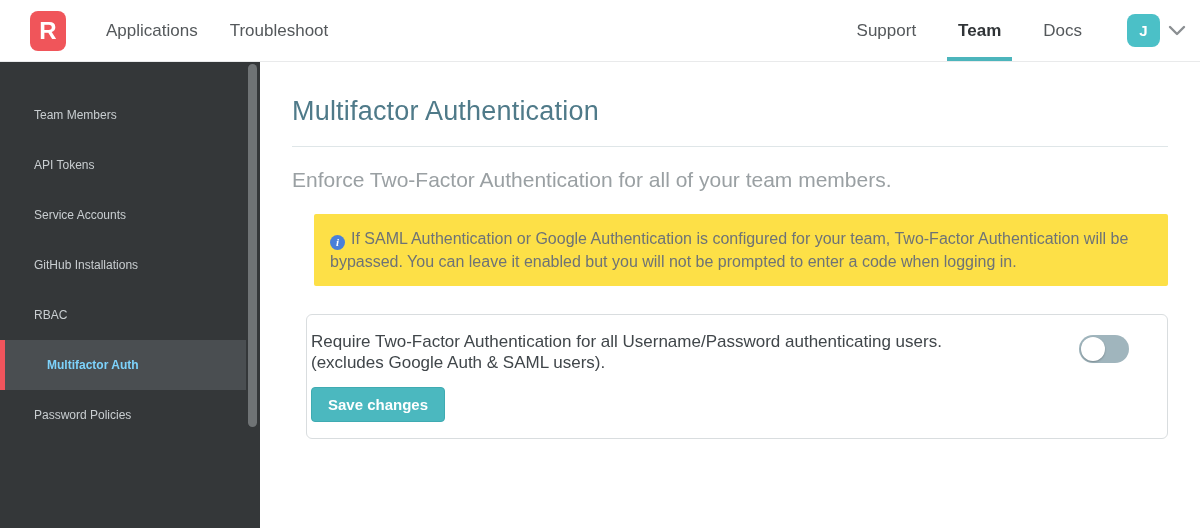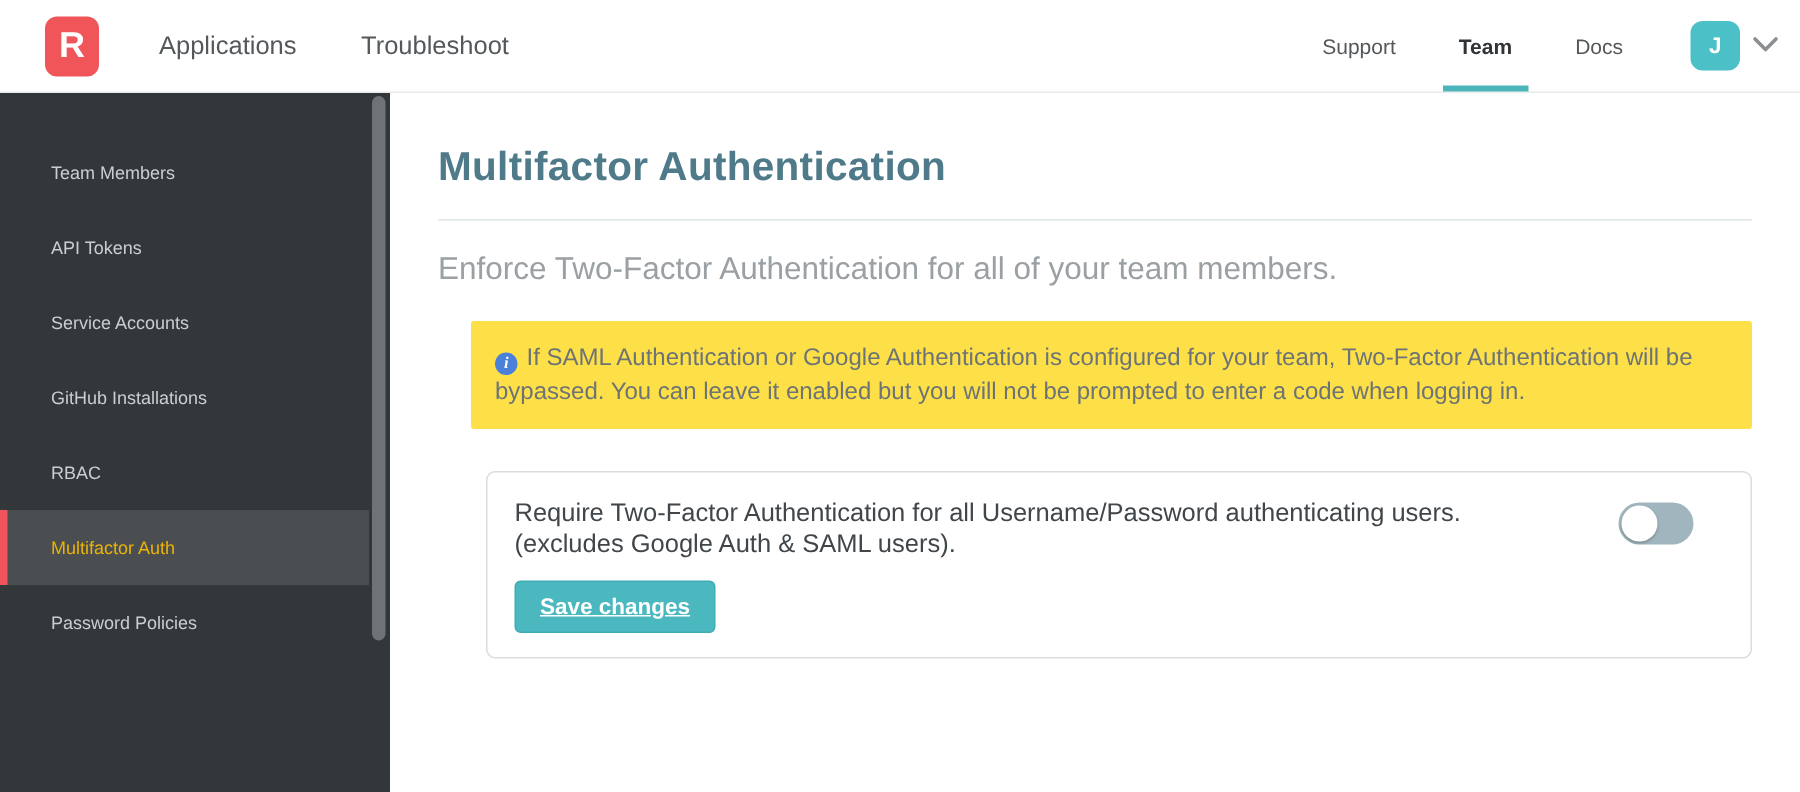--- a/index.html
+++ b/index.html
@@ -5,68 +5,68 @@
   * { margin:0; padding:0; box-sizing:border-box; }
   html,body { width:1200px; height:528px; overflow:hidden; background:#fff;
     font-family:"Liberation Sans", sans-serif; }
 
   
   .topbar { position:relative; height:62px; background:#fff; border-bottom:1px solid #e9eaeb;
     display:flex; align-items:center; padding:0 14px 0 30px; }
   .logo { width:36px; height:40px; background:#f0555a; border-radius:8px; color:#fff;
     font-weight:bold; font-size:24px; display:flex; align-items:center; justify-content:center;
     flex:0 0 auto; }
-  .nav-left { display:flex; align-items:flex-start; margin-left:40px; gap:43px; }
+  .nav-left { display:flex; align-items:flex-start; margin-left:40px; gap:32px; }
   .nav-item { font-size:17px; color:#54585b; cursor:pointer; white-space:nowrap; }
   .nav-right { margin-left:auto; display:flex; align-items:center; gap:20px; height:100%; }
   .tab { position:relative; height:100%; display:flex; align-items:center; padding:4px 11px;
-    font-size:14px; color:#54585b; cursor:pointer; }
+    font-size:17px; color:#54585b; cursor:pointer; }
   .tab.active { font-weight:bold; color:#303437; }
   .tab.active::after { content:""; position:absolute; left:0; right:0; bottom:0; height:4px;
     background:#4cb5bc; }
   .user { display:flex; align-items:center; gap:8px; margin-left:14px; cursor:pointer; }
   .avatar { width:33px; height:33px; border-radius:8px; background:#4bc0c7; color:#fff;
     font-size:15px; font-weight:bold; display:flex; align-items:center; justify-content:center; }
 
   
   .sidebar { position:absolute; top:62px; left:0; bottom:0; width:260px; background:#343739;
     padding-top:28px; }
   .side-item { height:50px; display:flex; align-items:center; padding-left:34px;
     font-size:12px; color:#c9ced1; cursor:pointer; }
   .side-item.active { background:#4a4e51; width:246px; border-left:5px solid #f0545c;
-    padding-left:29px; color:#eab308; font-weight:normal; }
+    padding-left:42px; color:#7dd3fc; font-weight:bold; }
   .side-scroll-thumb { position:absolute; top:2px; left:248px; width:9px; height:363px;
     border-radius:5px; background:#6f7375; }
 
   
   .main { position:absolute; top:62px; left:260px; right:0; bottom:0; background:#fff;
     padding:34px 32px 0 32px; }
-  .page-title { font-size:27px; font-weight:bold; color:#4f7a89; letter-spacing:.2px; }
+  .page-title { font-size:27px; font-weight:normal; color:#4f7a89; letter-spacing:.2px; }
   .title-rule { border:0; border-top:1px solid #dfe6e8; margin-top:19px; }
   .page-desc { margin-top:21px; font-size:21px; color:#9aa0a3; }
 
   .info-box { margin-top:22px; margin-left:22px; background:#fde047; border-radius:2px;
     padding:13px 16px; font-size:16px; line-height:23px; color:#6e7376; }
   .info-icon { display:inline-flex; width:15px; height:15px; border-radius:50%;
     background:#4a80d9; color:#fff; font-size:11px; font-weight:bold;
     font-family:"Liberation Serif", serif; font-style:italic;
     align-items:center; justify-content:center; vertical-align:-2px; margin-right:6px; }
 
-  .setting-card { position:relative; margin-top:28px; margin-left:32px;
-    border:1px solid #d9dddf; border-radius:6px; padding:16px 160px 16px 18px; }
+  .setting-card { position:relative; margin-top:28px; margin-left:14px;
+    border:1px solid #d9dddf; border-radius:6px; padding:16px 160px 16px 4px; }
   .setting-text { font-size:17px; line-height:21px; color:#40464a; }
   .setting-text span { display:block; }
   .toggle { position:absolute; top:20px; right:38px; width:50px; height:28px;
     border-radius:14px; background:#a0b5bd; cursor:pointer; }
   .toggle .knob { position:absolute; top:2px; left:2px; width:24px; height:24px;
     border-radius:50%; background:#fff; box-shadow:0 1px 2px rgba(0,0,0,.25); }
   .save-btn { margin-top:14px; display:inline-block; background:#4bb8bf;
     border:1px solid #3fabb2; border-radius:4px; color:#fff; font-weight:bold;
     font-size:15px; padding:8px 16px; cursor:pointer;
-    font-family:"Liberation Sans", sans-serif;text-decoration:underline; }
+    font-family:"Liberation Sans", sans-serif; }
 
   .chev { display:block; }
 </style>
 </head>
 <body>
 
 <div class="topbar">
   <div class="logo">R</div>
 
   <div class="nav-left">

